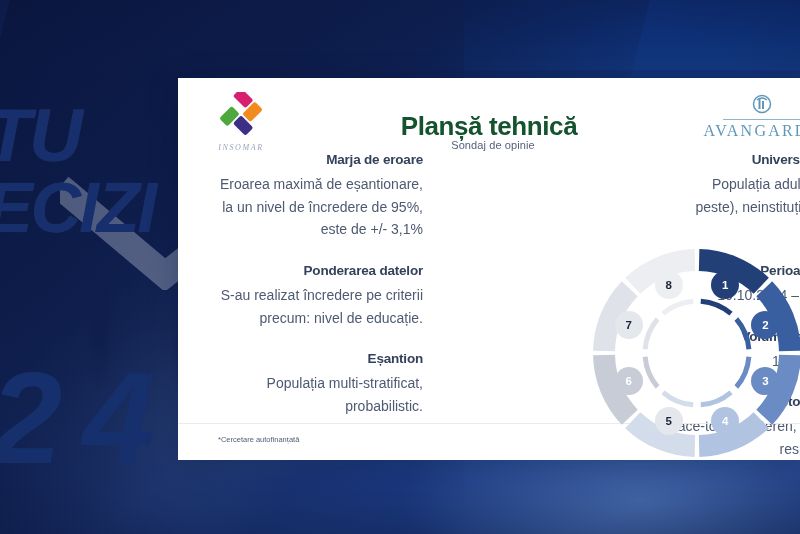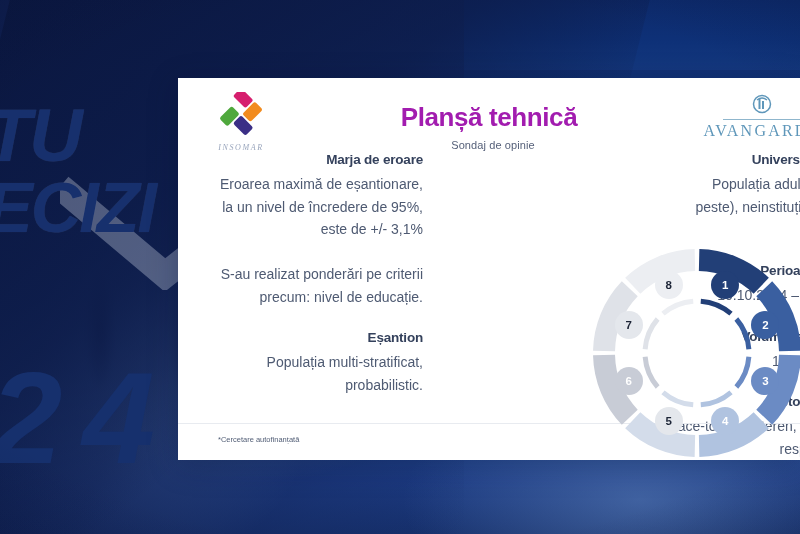--- a/index.html
+++ b/index.html
@@ -50,22 +50,22 @@
   
   .insomar{position:absolute;left:26px;top:14px;width:74px;text-align:center;font-style:italic;}
   .insomar .mark{width:44px;height:44px;margin:0 auto;}
   .insomar .wordmark{font-family:"Liberation Serif",serif;font-size:8px;letter-spacing:1.6px;
     color:#9aa6bd;margin-top:3px;}
   .avangarde{position:absolute;right:-22px;top:16px;width:120px;text-align:center;color:#5e93b5;}
   .avangarde .emblem{width:20px;height:20px;margin:0 auto 1px;}
   .avangarde .rule{width:78px;height:1px;background:#8fb6cd;margin:0 auto 2px;}
   .avangarde .name{font-family:"Liberation Serif",serif;font-size:16px;letter-spacing:2.2px;color:#5f97ba;}
 
-  .title{position:absolute;left:0;right:0;top:24px;text-align:center;
-    font-size:26px;font-weight:800;color:#a21caf;letter-spacing:-.4px;}
+  .title{position:absolute;left:0;right:0;top:33px;text-align:center;
+    font-size:26px;font-weight:800;color:#14532d;letter-spacing:-.4px;}
   .subtitle{position:absolute;left:8px;right:0;top:61px;text-align:center;
     font-size:11px;color:#56617a;letter-spacing:.1px;}
 
   
   .col{position:absolute;top:74px;width:205px;}
   .col.left{left:40px;text-align:right;}
   .col.right{left:490px;width:205px;text-align:right;}
   .blk{margin-bottom:22px;}
   .blk h3{margin:0 0 6px;font-size:13.5px;font-weight:800;color:#34415c;letter-spacing:-.2px;}
   .blk p{margin:0;font-size:14px;line-height:1.62;color:#4e5a72;font-weight:400;}
@@ -128,21 +128,22 @@
 
     <div class="title">Planșă tehnică</div>
     <div class="subtitle">Sondaj de opinie</div>
 
     <div class="col left">
       <div class="blk">
         <h3>Marja de eroare</h3>
         <p>Eroarea maximă de eșantionare, la un nivel de încredere de 95%, este de +/- 3,1%</p>
       </div>
       <div class="blk">
-        <p>S-au realizat ponderări pe criterii precum: nivel de educație.</p>
+        <h3>Ponderarea datelor</h3>
+        <p>S-au realizat încredere pe criterii precum: nivel de educație.</p>
       </div>
       <div class="blk">
         <h3>Eșantion</h3>
         <p>Populația multi-stratificat, probabilistic.</p>
       </div>
     </div>
 
     <div class="col right">
       <div class="blk">
         <h3>Universul cercetării</h3>

